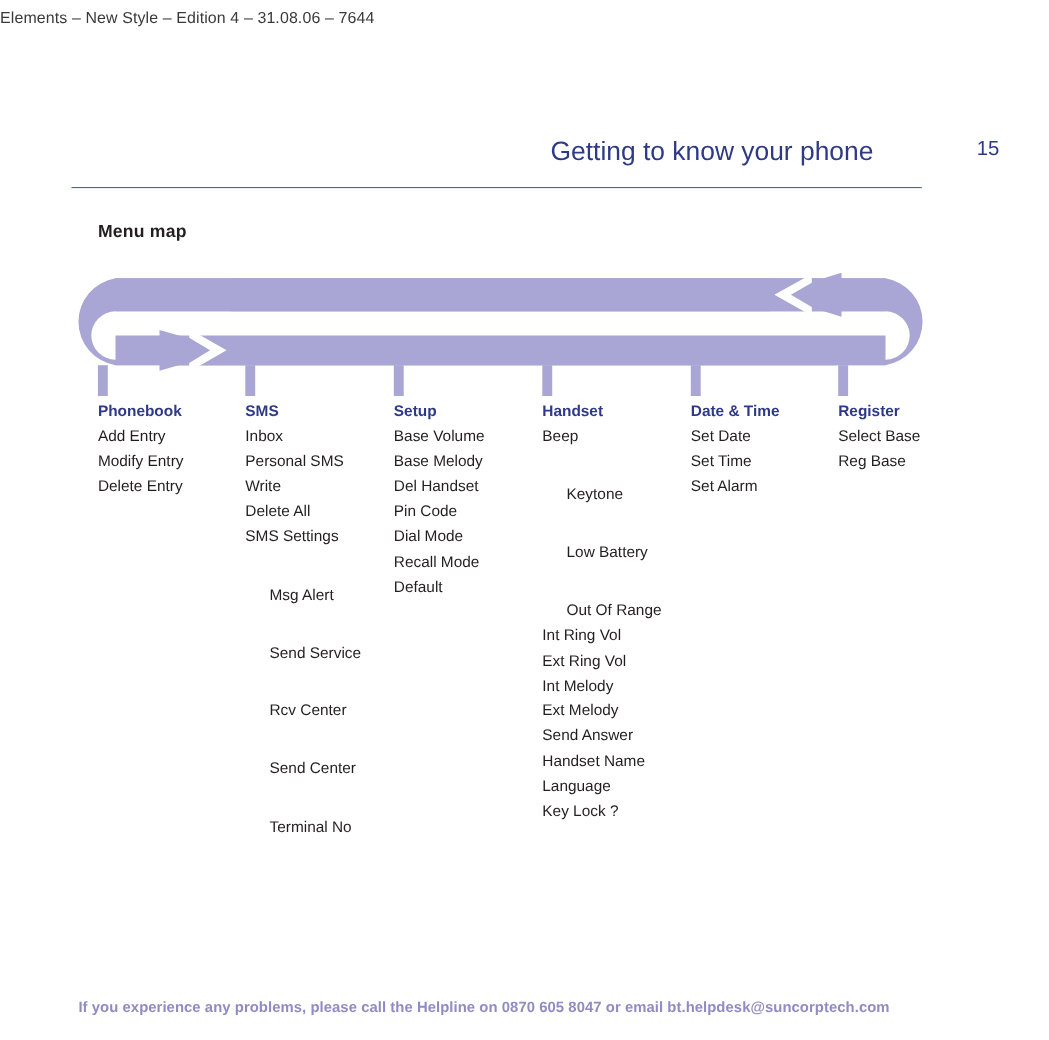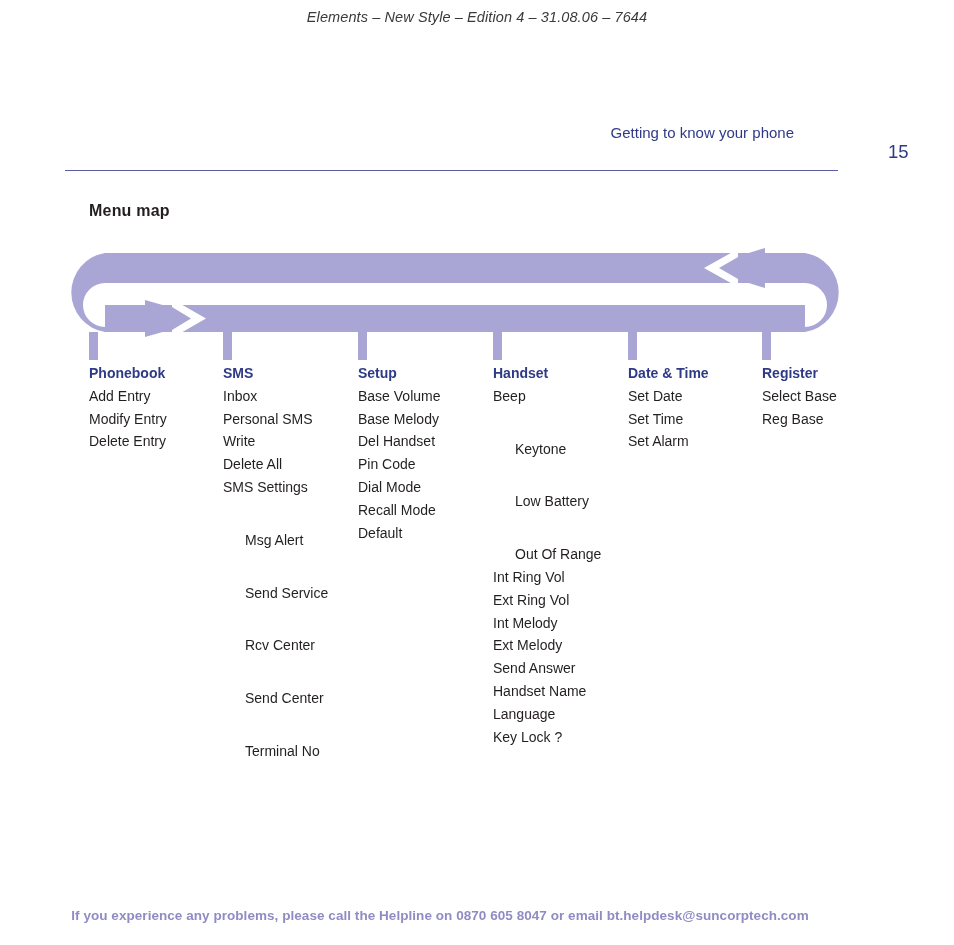--- a/index.html
+++ b/index.html
@@ -15,50 +15,47 @@
     position: relative;
     overflow: hidden;
   }
 
   
   .running-head {
     position: absolute;
     top: 9px;
     left: 0;
     width: 954px;
-    text-align: center;
     font-size: 14.5px;
     color: #3a3a3a;
     letter-spacing: 0.1px;
-    font-style: italic;
   }
 
   
   .page-header {
     position: absolute;
     top: 124px;
     left: 65px;
     width: 845px;
     height: 30px;
   }
   .chapter-title {
     position: absolute;
     right: 116px;
     top: 0;
-    font-size: 15px;
+    font-size: 24px;
     color: #2f3a86;
     white-space: nowrap;
   }
   .folio {
     position: absolute;
     left: 823px;
     top: 0;
     font-size: 18.5px;
     color: #2f3a86;
-    margin-top: 17px;
   }
   .header-rule {
     position: absolute;
     top: 170px;
     left: 65px;
     width: 773px;
     height: 1px;
     background: #5b5ea0;
   }
 

